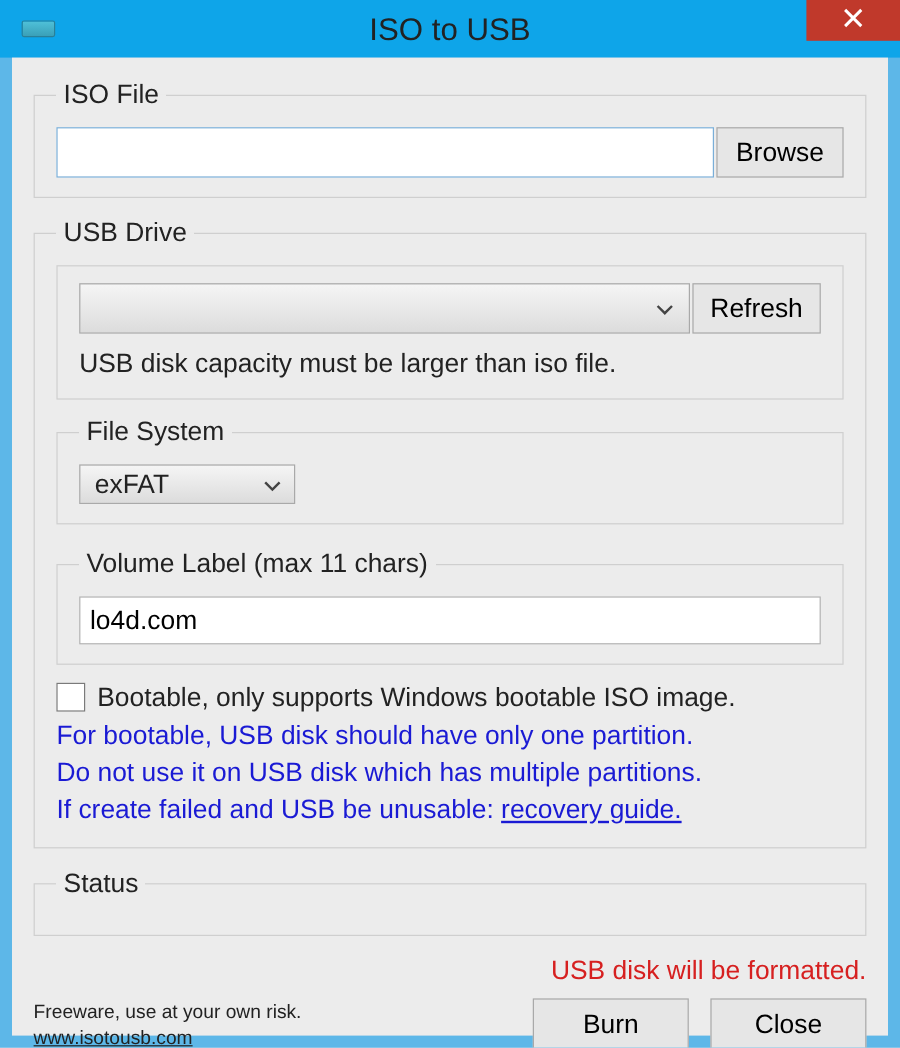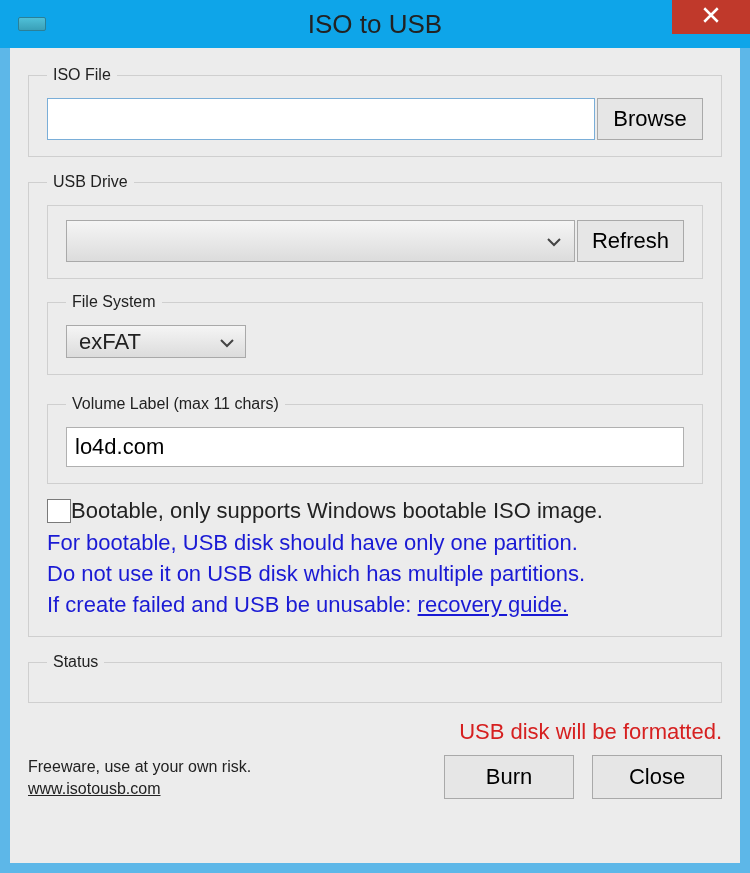--- a/index.html
+++ b/index.html
@@ -68,21 +68,21 @@
     color: #222;
   }
   fieldset {
     border: 1px solid #cfcfcf;
     margin: 0 0 16px 0;
     padding: 14px 18px 16px 18px;
     background: #ececec;
   }
   legend {
     padding: 0 6px;
-    font-size: 16px;
+    font-size: 22px;
     color: #222;
   }
   .row { display: flex; align-items: center; gap: 2px; }
   .textbox {
     flex: 1;
     height: 42px;
     background: #fff;
     border: 1px solid #7aaed8;
     padding: 4px 8px;
     font-size: 22px;
@@ -143,20 +143,21 @@
   .fs-select .chev {
     position: absolute;
     right: 10px;
     top: 50%;
     transform: translateY(-50%);
   }
   .chev svg { width: 16px; height: 12px; }
   .chk-row {
     display: flex;
     align-items: center;
+    gap: 10px;
     margin: 6px 0 4px 0;
   }
   .checkbox {
     width: 24px;
     height: 24px;
     border: 1px solid #7a7a7a;
     background: #fff;
     cursor: pointer;
     flex-shrink: 0;
   }
@@ -224,20 +225,21 @@
         <div class="row">
           <div class="drive-select">
             <span class="chev">
               <svg viewBox="0 0 16 12">
                   <path d="M2 3 L8 9 L14 3" stroke="#444" stroke-width="2" fill="none"></path>
                 </svg>
             </span>
           </div>
           <button class="btn">Refresh</button>
         </div>
+        <div class="hint">USB disk capacity must be larger than iso file.</div>
       </fieldset>
 
       <div class="two-col">
         <fieldset>
           <legend>File System</legend>
           <div class="fs-select">
             <span>exFAT</span>
             <span class="chev">
               <svg viewBox="0 0 16 12">
                   <path d="M2 3 L8 9 L14 3" stroke="#444" stroke-width="2" fill="none"></path>

